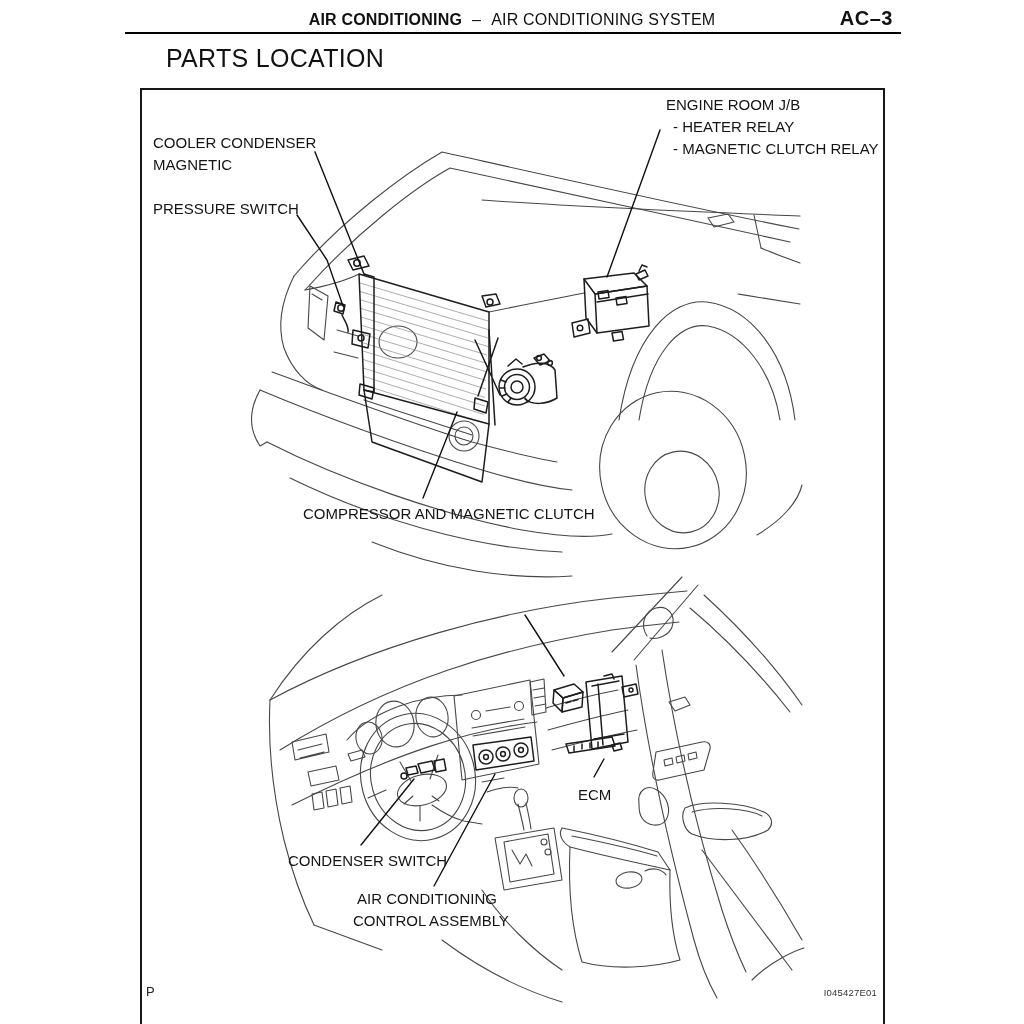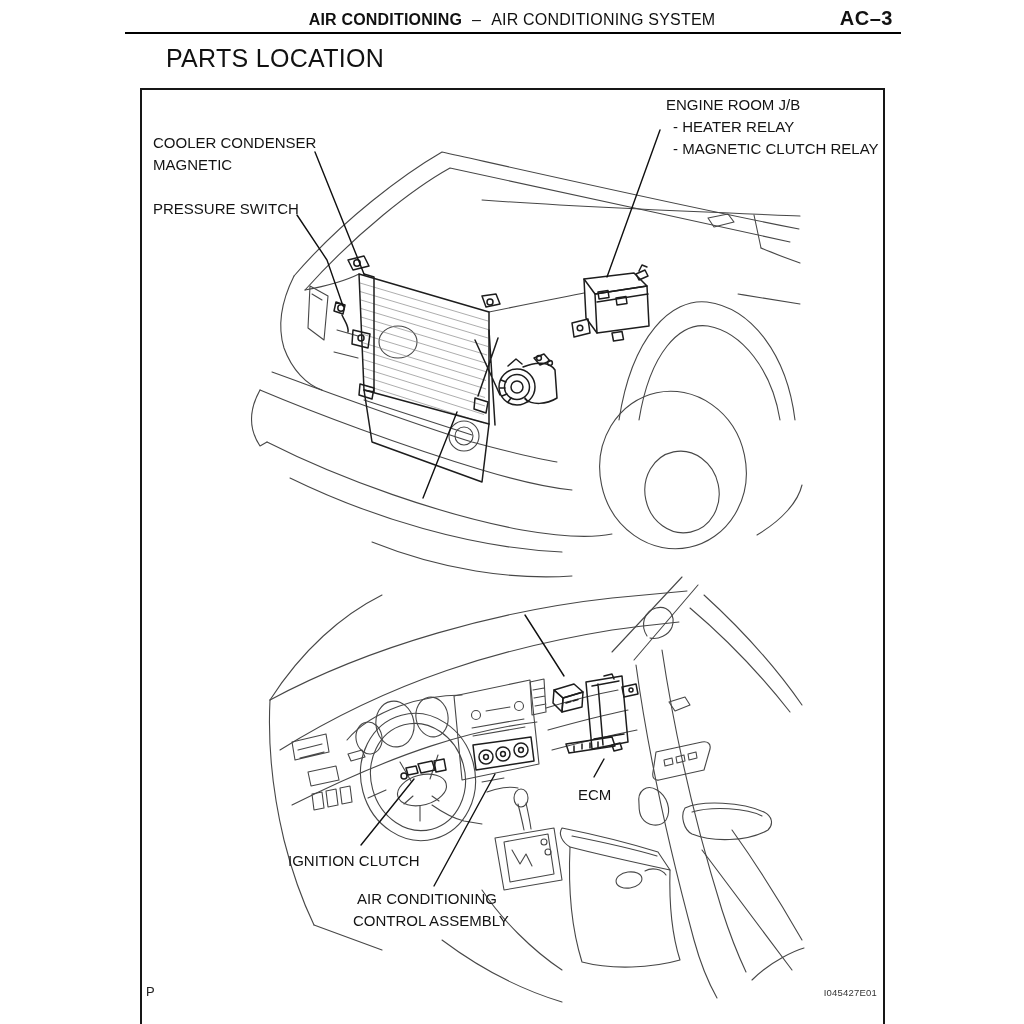--- a/index.html
+++ b/index.html
@@ -254,24 +254,25 @@
 
   <div class="callout" style="left:524px;top:6px">ENGINE ROOM J/B</div>
   <div class="callout" style="left:531px;top:28px">- HEATER RELAY</div>
   <div class="callout" style="left:531px;top:50px">- MAGNETIC CLUTCH RELAY</div>
 
   <div class="callout" style="left:11px;top:44px">COOLER CONDENSER</div>
   <div class="callout" style="left:11px;top:66px">MAGNETIC</div>
 
   <div class="callout" style="left:11px;top:110px">PRESSURE SWITCH</div>
 
+  <div class="callout" style="left:161px;top:415px">COMPRESSOR AND MAGNETIC CLUTCH</div>
 
 
   <div class="callout" style="left:436px;top:696px">ECM</div>
 
-  <div class="callout" style="left:146px;top:762px">IGNITION CLUTCH</div>
+  <div class="callout" style="left:146px;top:762px">CONDENSER SWITCH</div>
 
   <div class="callout" style="left:215px;top:800px">AIR CONDITIONING</div>
   <div class="callout" style="left:211px;top:822px">CONTROL ASSEMBLY</div>
 
   <div class="corner-mark">P</div>
   <div class="fig-code">I045427E01</div>
 </div>
 
 </body></html>

